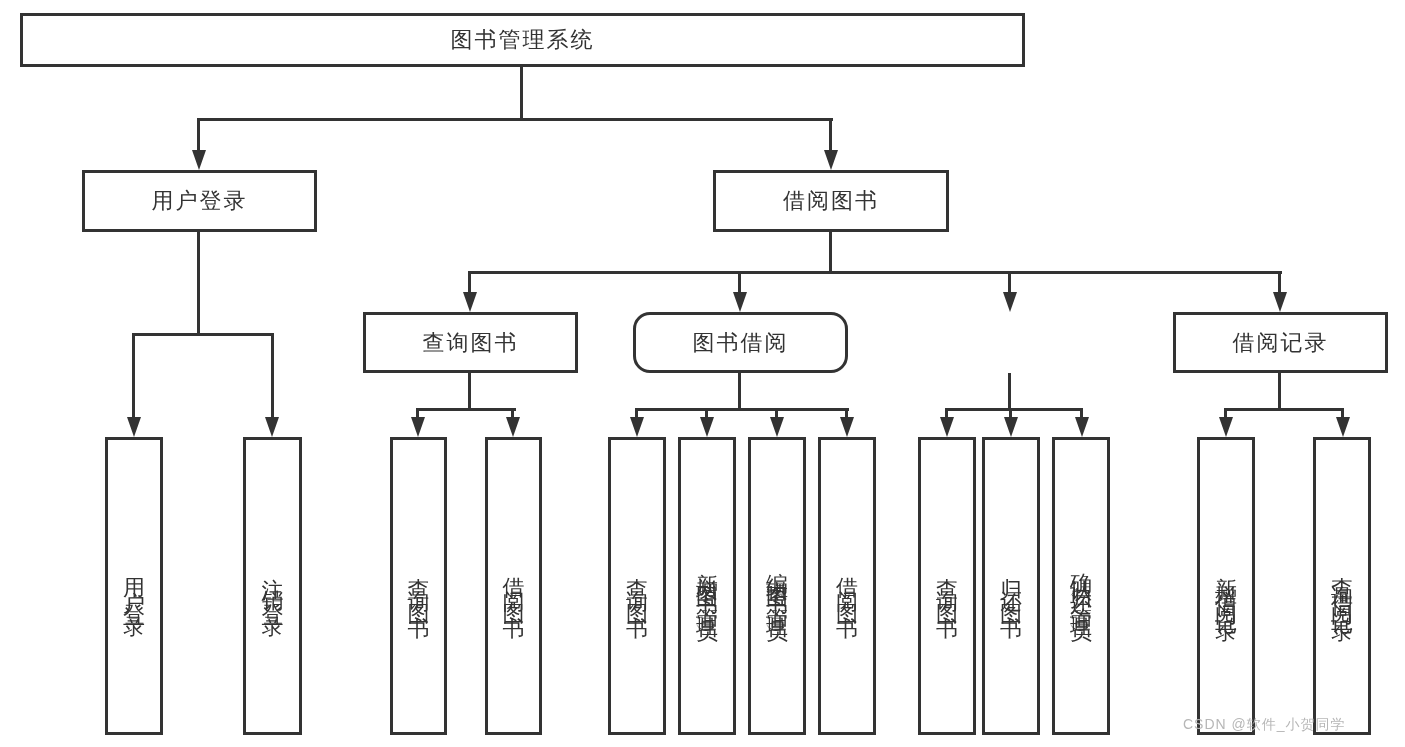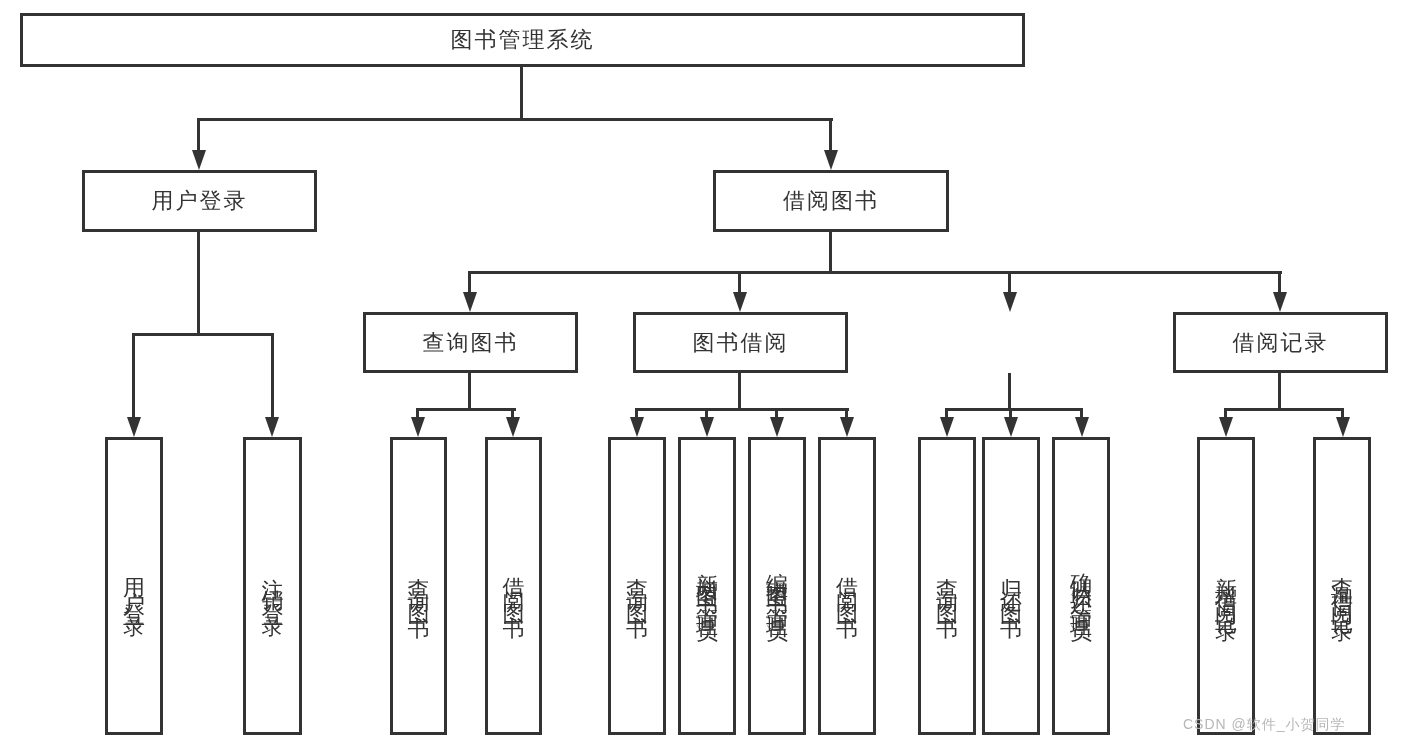--- a/index.html
+++ b/index.html
@@ -104,21 +104,21 @@
   <div class="box" style="left:82px; top:170px; width:235px; height:62px;">
     <span class="hlabel">用户登录</span>
   </div>
   <div class="box" style="left:713px; top:170px; width:236px; height:62px;">
     <span class="hlabel">借阅图书</span>
   </div>
 
   <div class="box" style="left:363px; top:312px; width:215px; height:61px;">
     <span class="hlabel">查询图书</span>
   </div>
-  <div class="box" style="left:633px; top:312px; width:215px; height:61px;">
+  <div class="box" style="left:633px; top:312px; width:215px; height:61px;border-radius:17px;">
     <span class="hlabel">图书借阅</span>
   </div>
   <div class="box" style="left:1173px; top:312px; width:215px; height:61px;">
     <span class="hlabel">借阅记录</span>
   </div>
 
   <div class="box" style="left:105px; top:437px; width:58px; height:298px;">
     <span class="leaf-label ls-wide">用户登录</span>
   </div>
   <div class="box" style="left:243px; top:437px; width:59px; height:298px;">

